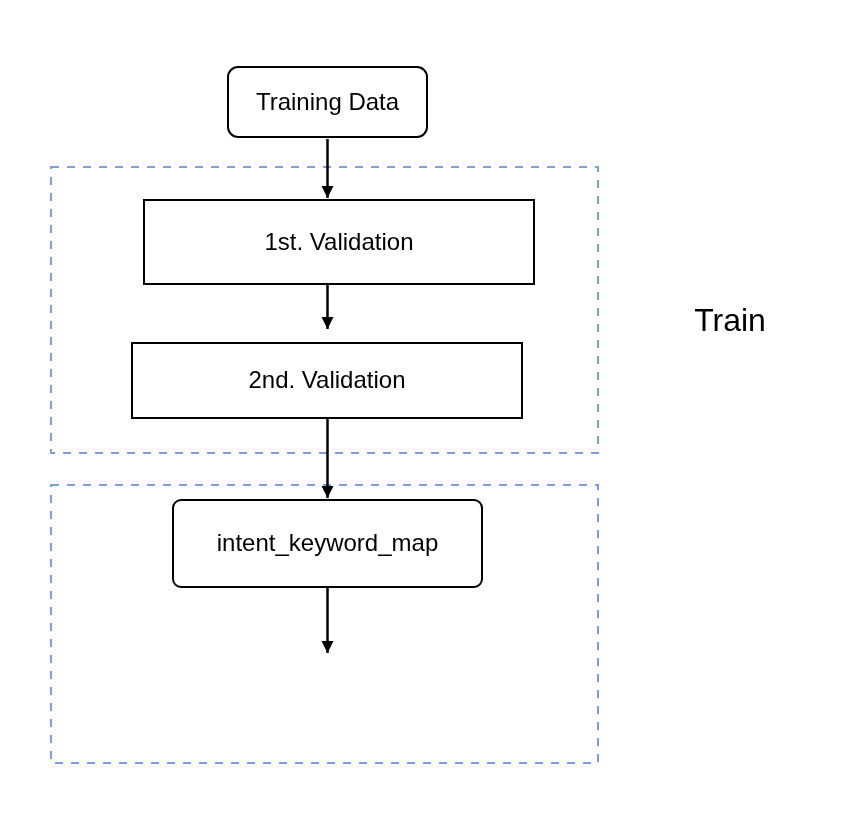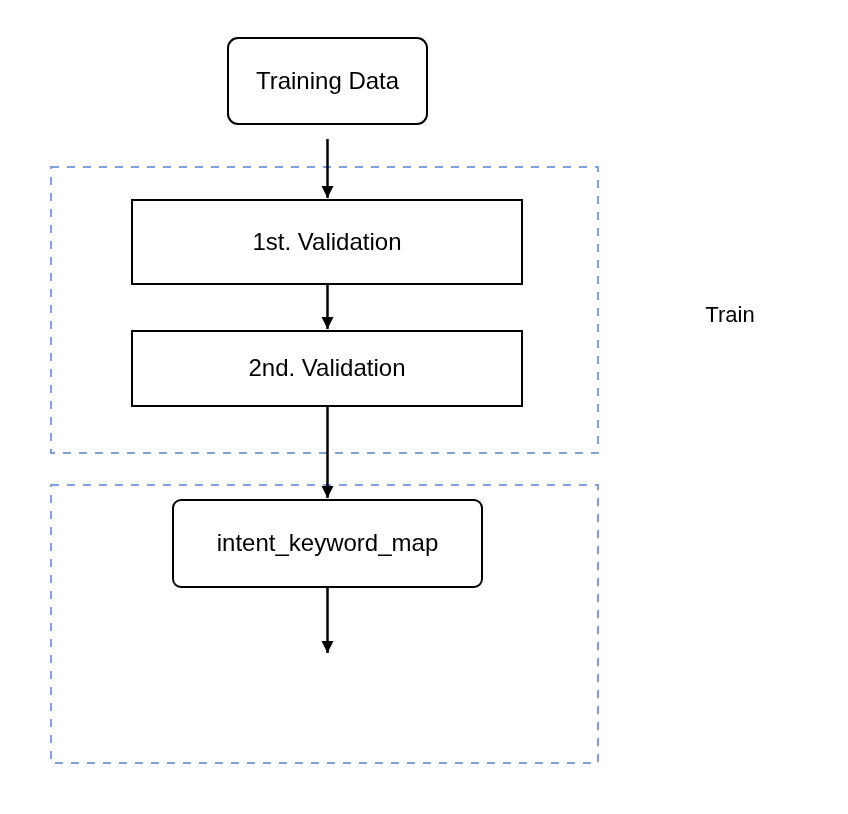--- a/index.html
+++ b/index.html
@@ -33,30 +33,30 @@
     align-items: center;
     justify-content: center;
     text-align: center;
     font-size: 24px;
     line-height: 1.2;
     color: #000000;
   }
   .node.rounded {
     border-radius: 11px;
   }
-  #node-training-data   { left: 227px; top:  37px; width: 201px; height: 88px; }
-  #node-first-validation{ left: 131px; top: 199px; width: 392px; height: 86px; }
-  #node-second-validation{left: 131px; top: 330px; width: 392px; height: 77px; }
+  #node-training-data   { left: 227px; top:  66px; width: 201px; height: 72px; }
+  #node-first-validation{ left: 143px; top: 199px; width: 392px; height: 86px; }
+  #node-second-validation{left: 131px; top: 342px; width: 392px; height: 77px; }
   #node-intent-keyword-map{left: 172px; top: 499px; width: 311px; height: 89px; border-radius: 9px; }
   #node-model-file      { left: 172px; top: 654px; width: 311px; height: 89px; }
   .group-label {
     position: absolute;
     width: 160px;
     text-align: center;
-    font-size: 22px;
+    font-size: 32px;
     color: #000000;
   }
   #label-train   { left: 650px; top: 302px; }
   #label-persist { left: 650px; top: 606px; }
 </style>
 </head>
 <body>
 
 <div class="canvas">
 

